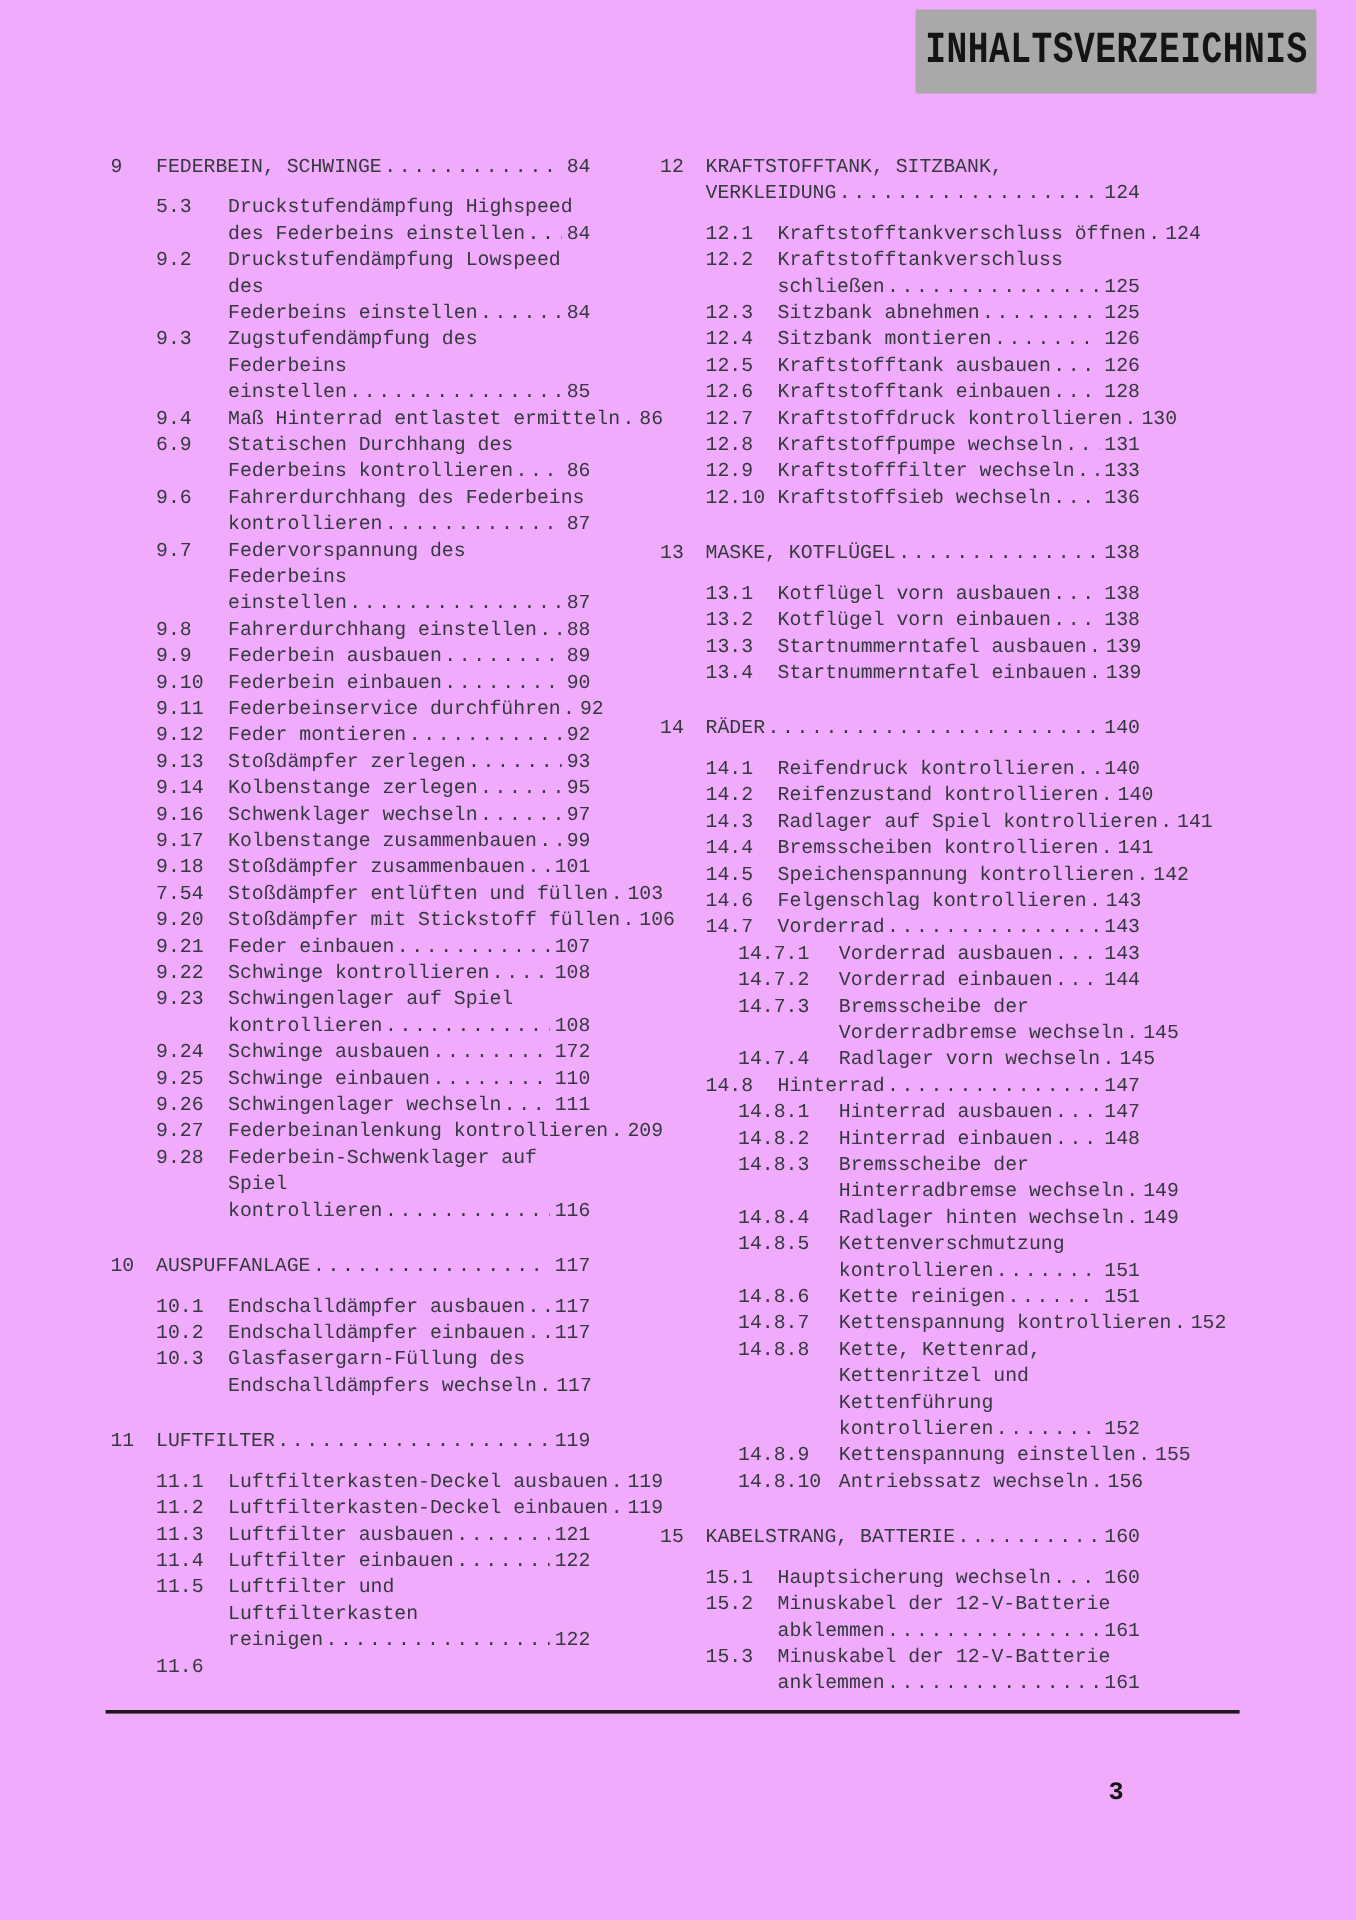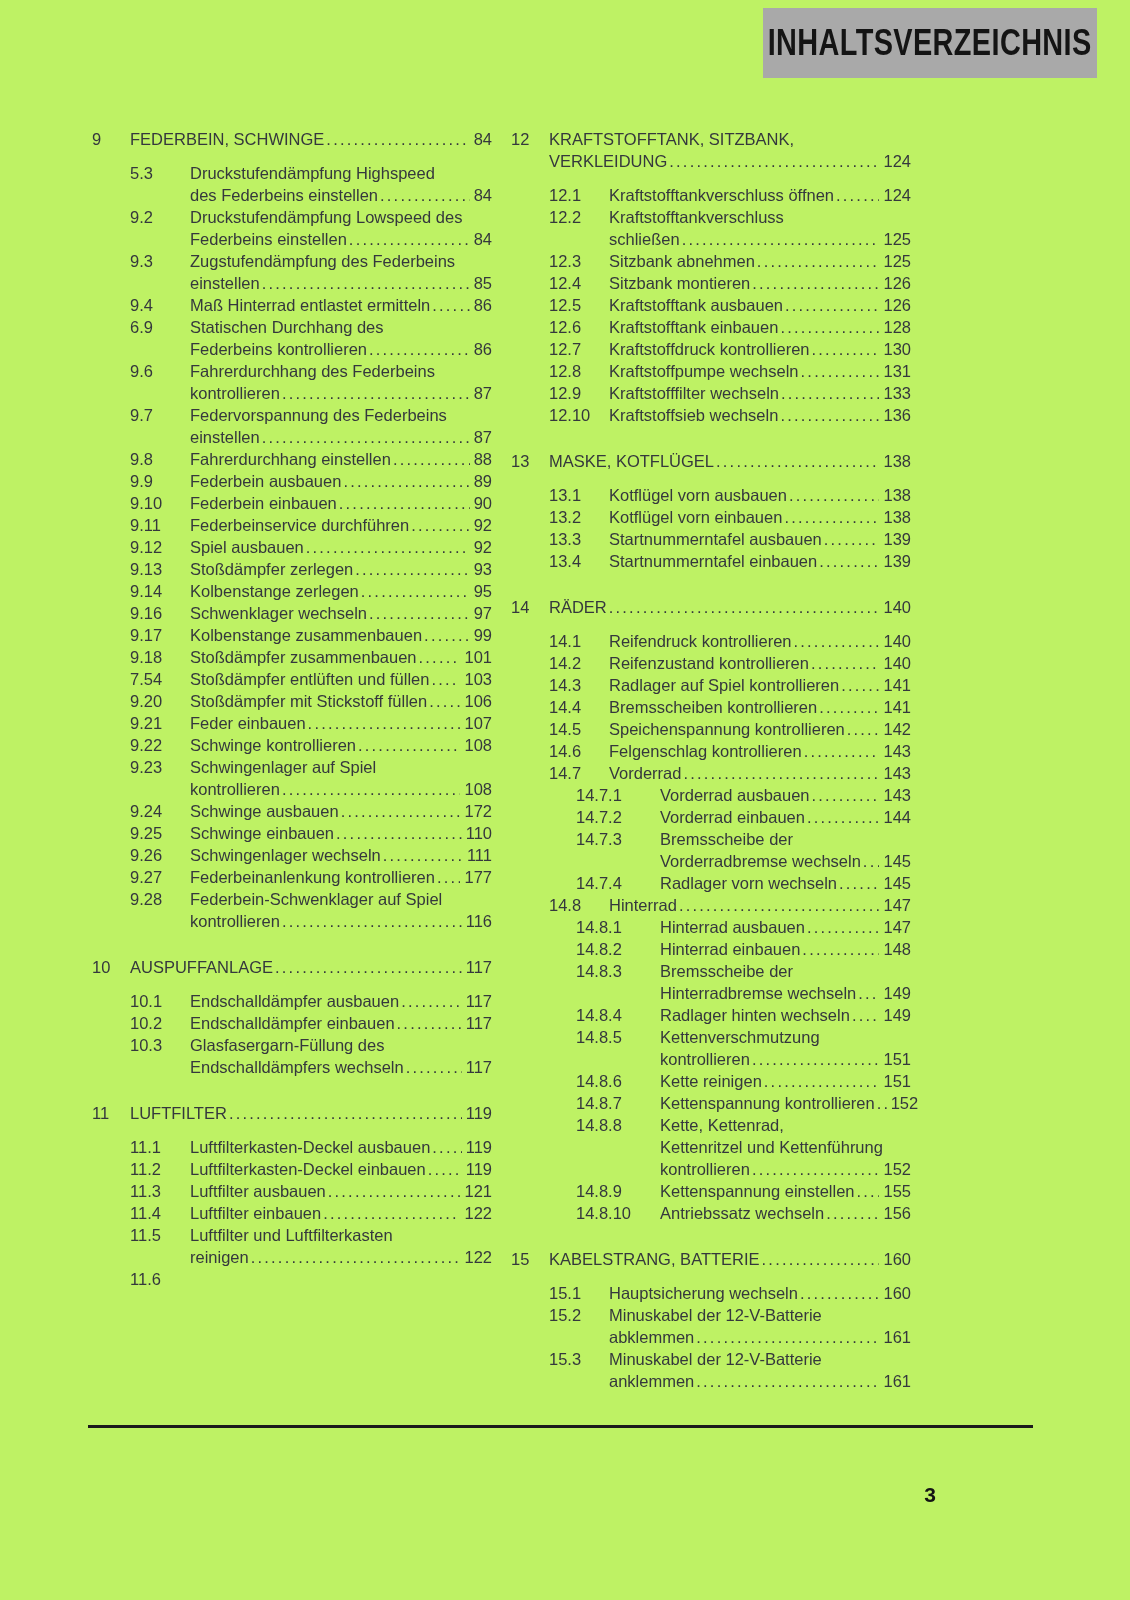--- a/index.html
+++ b/index.html
@@ -1,21 +1,21 @@
 <!DOCTYPE html>
 <html><head>
 <meta charset="utf-8">
 <style>
   html, body { margin: 0; padding: 0; background: #ffffff; }
   .page {
     position: relative;
     width: 1130px;
     height: 1600px;
-    background: #bef264;
-    font-family: Liberation Sans, sans-serif;
+    background: #f0abfc;
+    font-family: Liberation Mono, monospace;
     color: var(--text, #35383d);
     overflow: hidden;
   }
 
   
   .header-box {
     position: absolute;
     left: 763px;
     top: 8px;
     width: 334px;
@@ -36,21 +36,21 @@
 
   
   .toc-col {
     position: absolute;
     top: 128px;
     width: 400px;
     font-size: 16.5px;
     line-height: 22px;
   }
   .toc-col-left  { left: 92px; }
-  .toc-col-right { left: 511px; }
+  .toc-col-right { left: 550px; }
 
   .toc-section { margin-bottom: 24px; }
   .section-header { margin-bottom: 12px; }
 
   .toc-row { display: grid; }
   .toc-row.level-1 { grid-template-columns: 38px 1fr; }
   .toc-row.level-2 { margin-left: 38px; grid-template-columns: 60px 1fr; }
   .toc-row.level-3 { margin-left: 65px; grid-template-columns: 84px 1fr; }
 
   .num { display: block; }
@@ -224,21 +224,21 @@
               <span class="txt">Federbeinservice durchführen</span>
               <span class="leader"></span>
               <span class="pg">92</span>
             </span>
           </span>
         </div>
         <div class="toc-row level-2">
           <span class="num">9.12</span>
           <span class="body">
             <span class="line last">
-              <span class="txt">Spiel ausbauen</span>
+              <span class="txt">Feder montieren</span>
               <span class="leader"></span>
               <span class="pg">92</span>
             </span>
           </span>
         </div>
         <div class="toc-row level-2">
           <span class="num">9.13</span>
           <span class="body">
             <span class="line last">
               <span class="txt">Stoßdämpfer zerlegen</span>
@@ -367,21 +367,21 @@
               <span class="pg">111</span>
             </span>
           </span>
         </div>
         <div class="toc-row level-2">
           <span class="num">9.27</span>
           <span class="body">
             <span class="line last">
               <span class="txt">Federbeinanlenkung kontrollieren</span>
               <span class="leader"></span>
-              <span class="pg">177</span>
+              <span class="pg">209</span>
             </span>
           </span>
         </div>
         <div class="toc-row level-2">
           <span class="num">9.28</span>
           <span class="body">
             <span class="line">Federbein-Schwenklager auf Spiel</span>
             <span class="line last">
               <span class="txt">kontrollieren</span>
               <span class="leader"></span>

